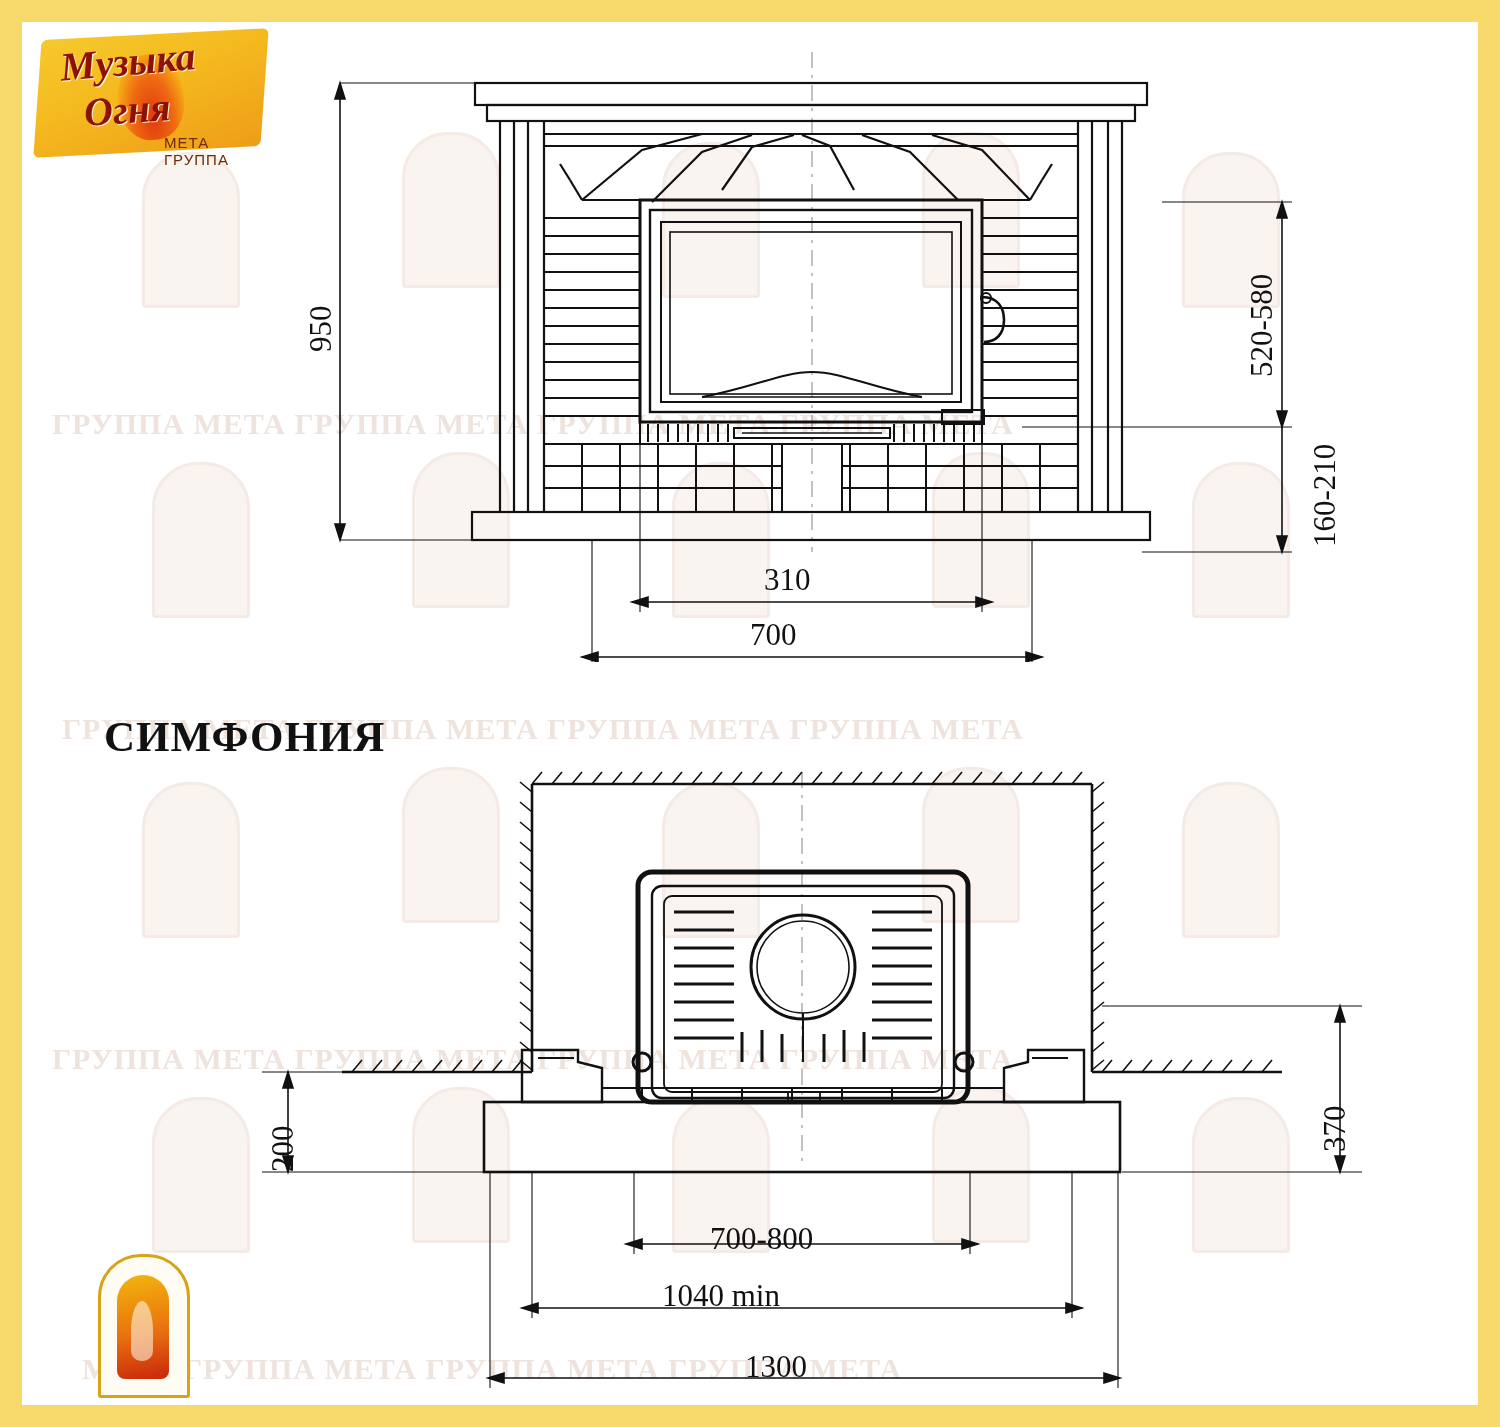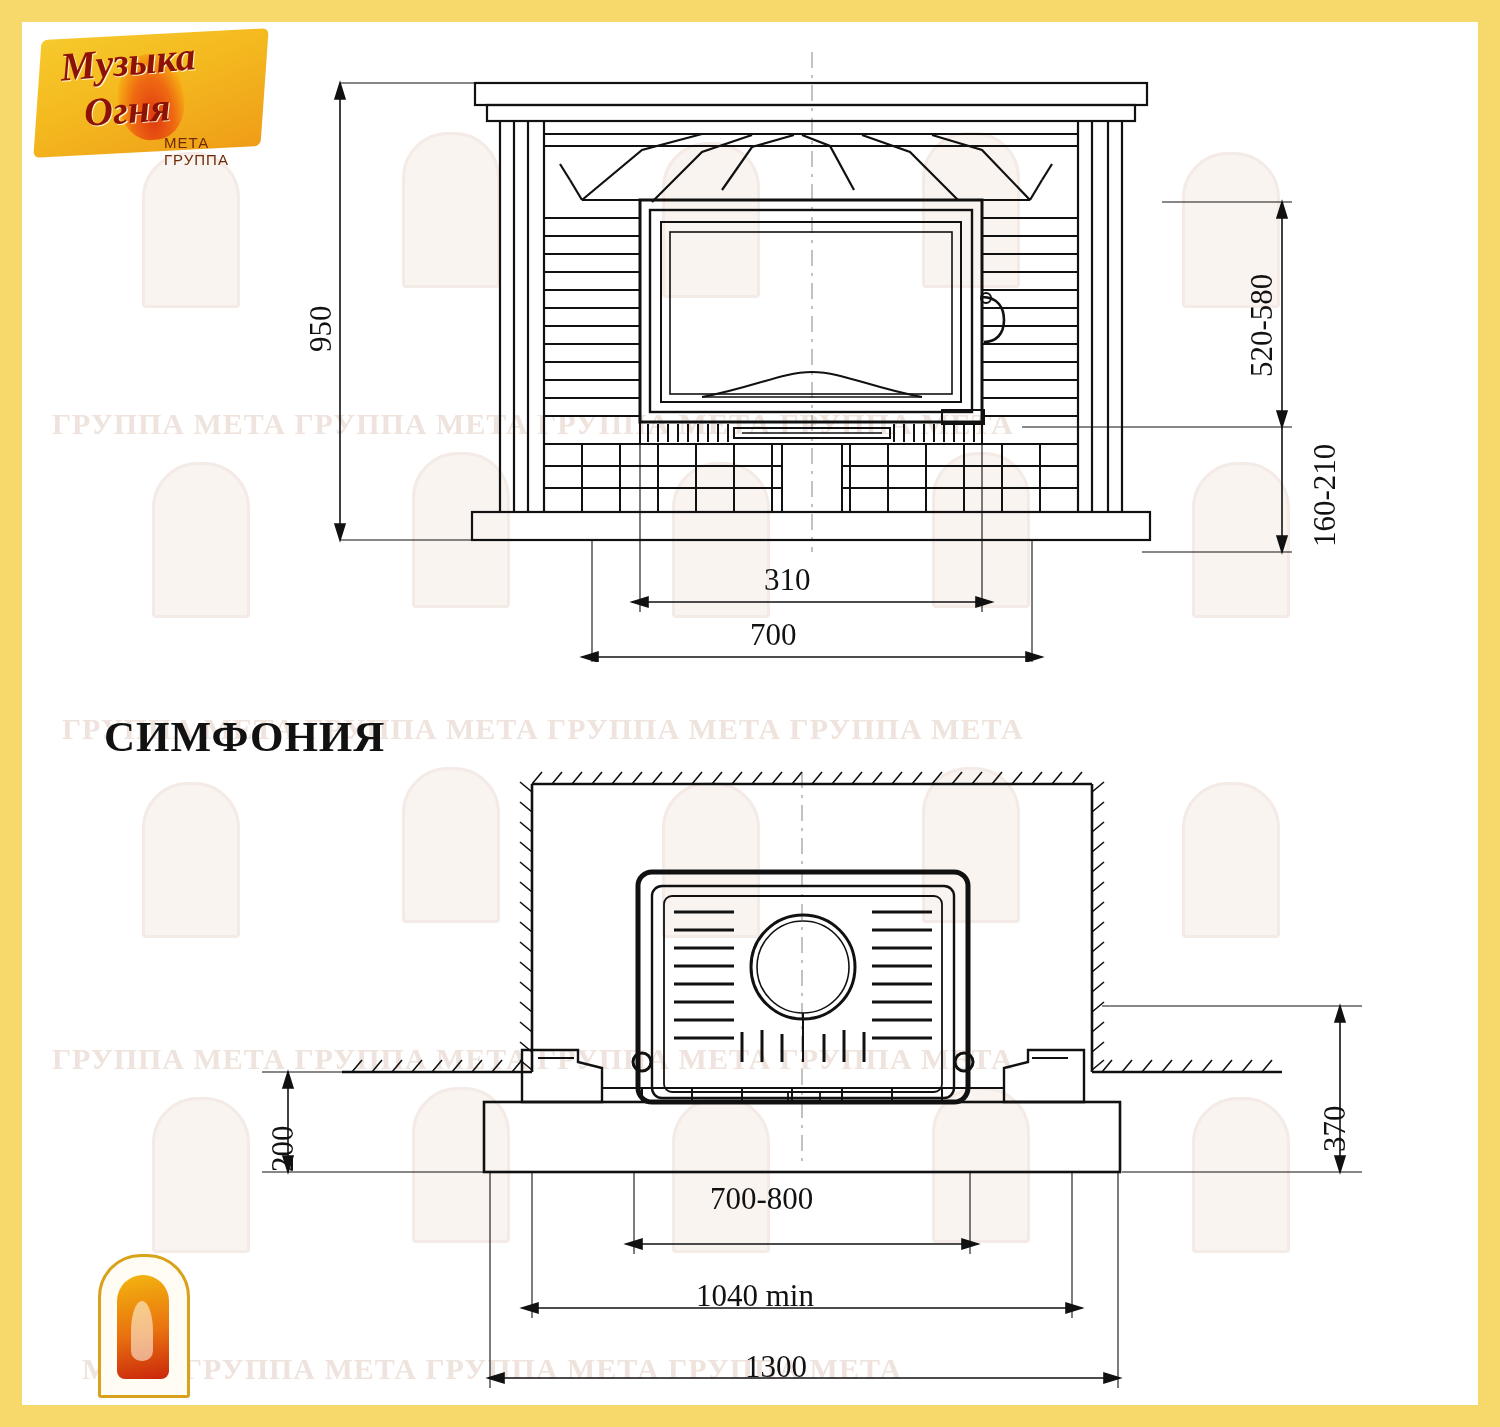--- a/index.html
+++ b/index.html
@@ -486,22 +486,22 @@
           <polygon points="266,616 282,611 282,621"></polygon>
           <polygon points="898,616 882,611 882,621"></polygon>
           <line x1="268" y1="410" x2="268" y2="626" stroke-width="1.1"></line>
           <line x1="896" y1="410" x2="896" y2="626" stroke-width="1.1"></line>
         </g>
       </svg>
     </div>
 
     <div class="dim-label vert" style="left:243px; top:1150px;">200</div>
     <div class="dim-label vert" style="left:1295px; top:1130px;">370</div>
-    <div class="dim-label" style="left:688px; top:1159px;text-align:right;">700-800</div>
-    <div class="dim-label" style="left:674px; top:1256px;">1040 min</div>
+    <div class="dim-label" style="left:688px; top:1199px;text-align:right;">700-800</div>
+    <div class="dim-label" style="left:640px; top:1256px;">1040 min</div>
     <div class="dim-label" style="left:723px; top:1327px;text-align:center;">1300</div>
 
     <div class="emblem">
       <div class="fig"></div>
     </div>
 
   </div>
 </div>
 
 </body></html>

